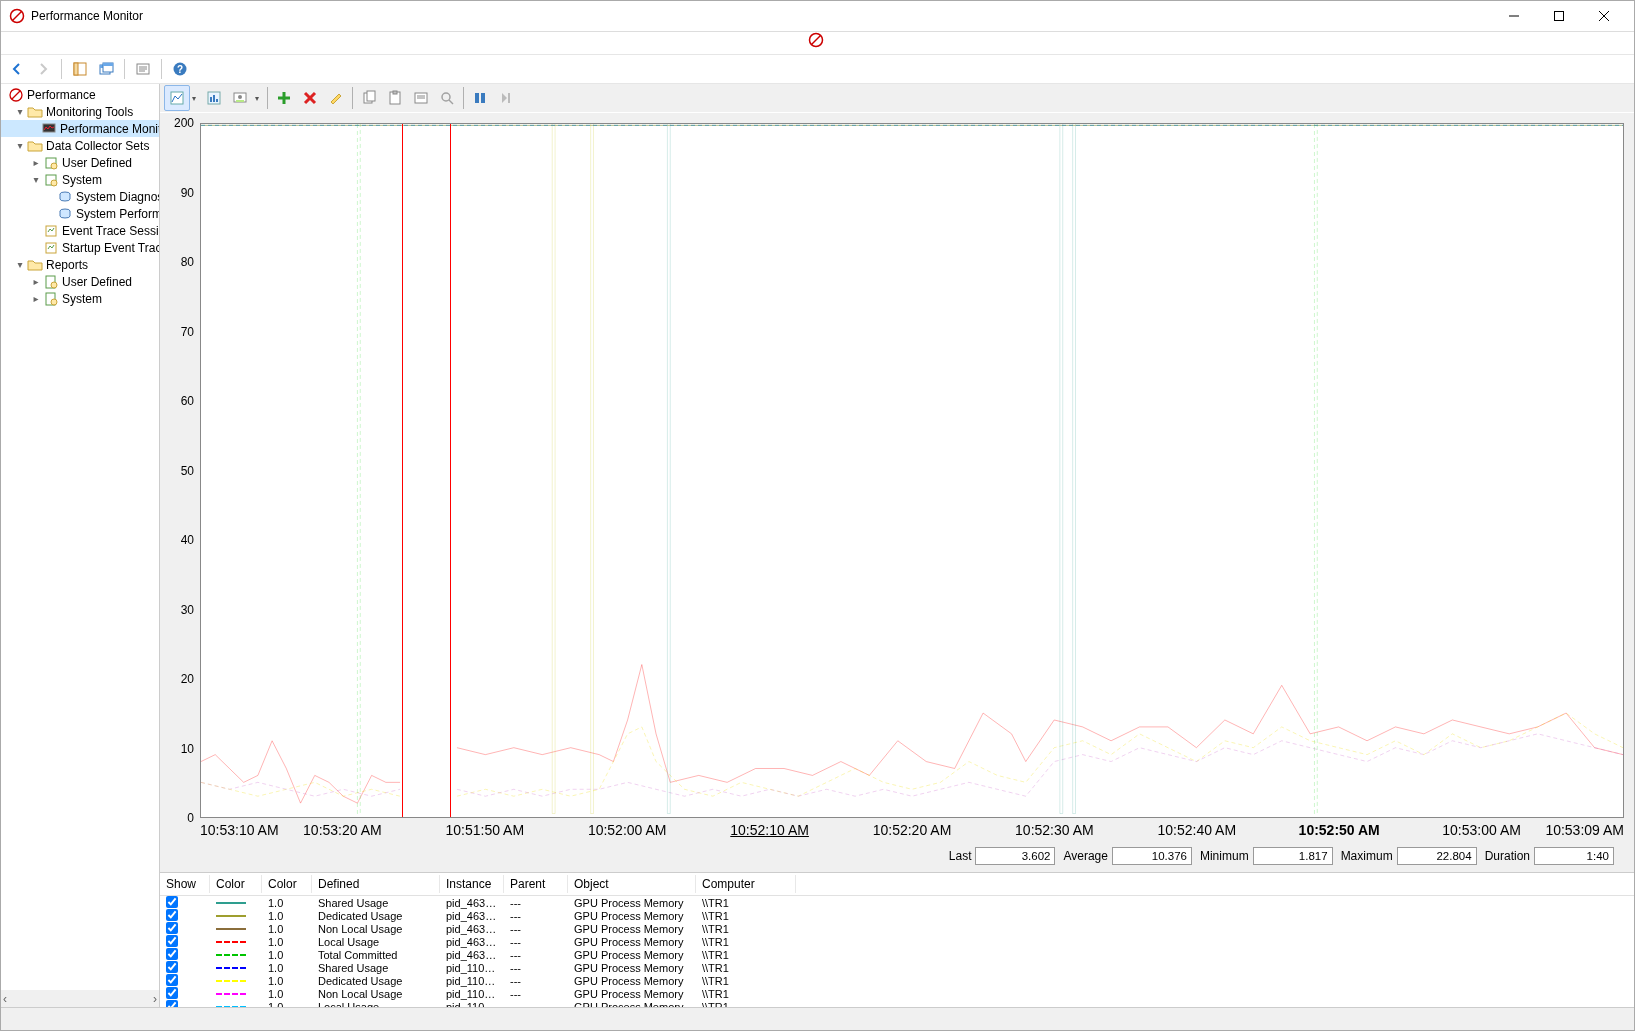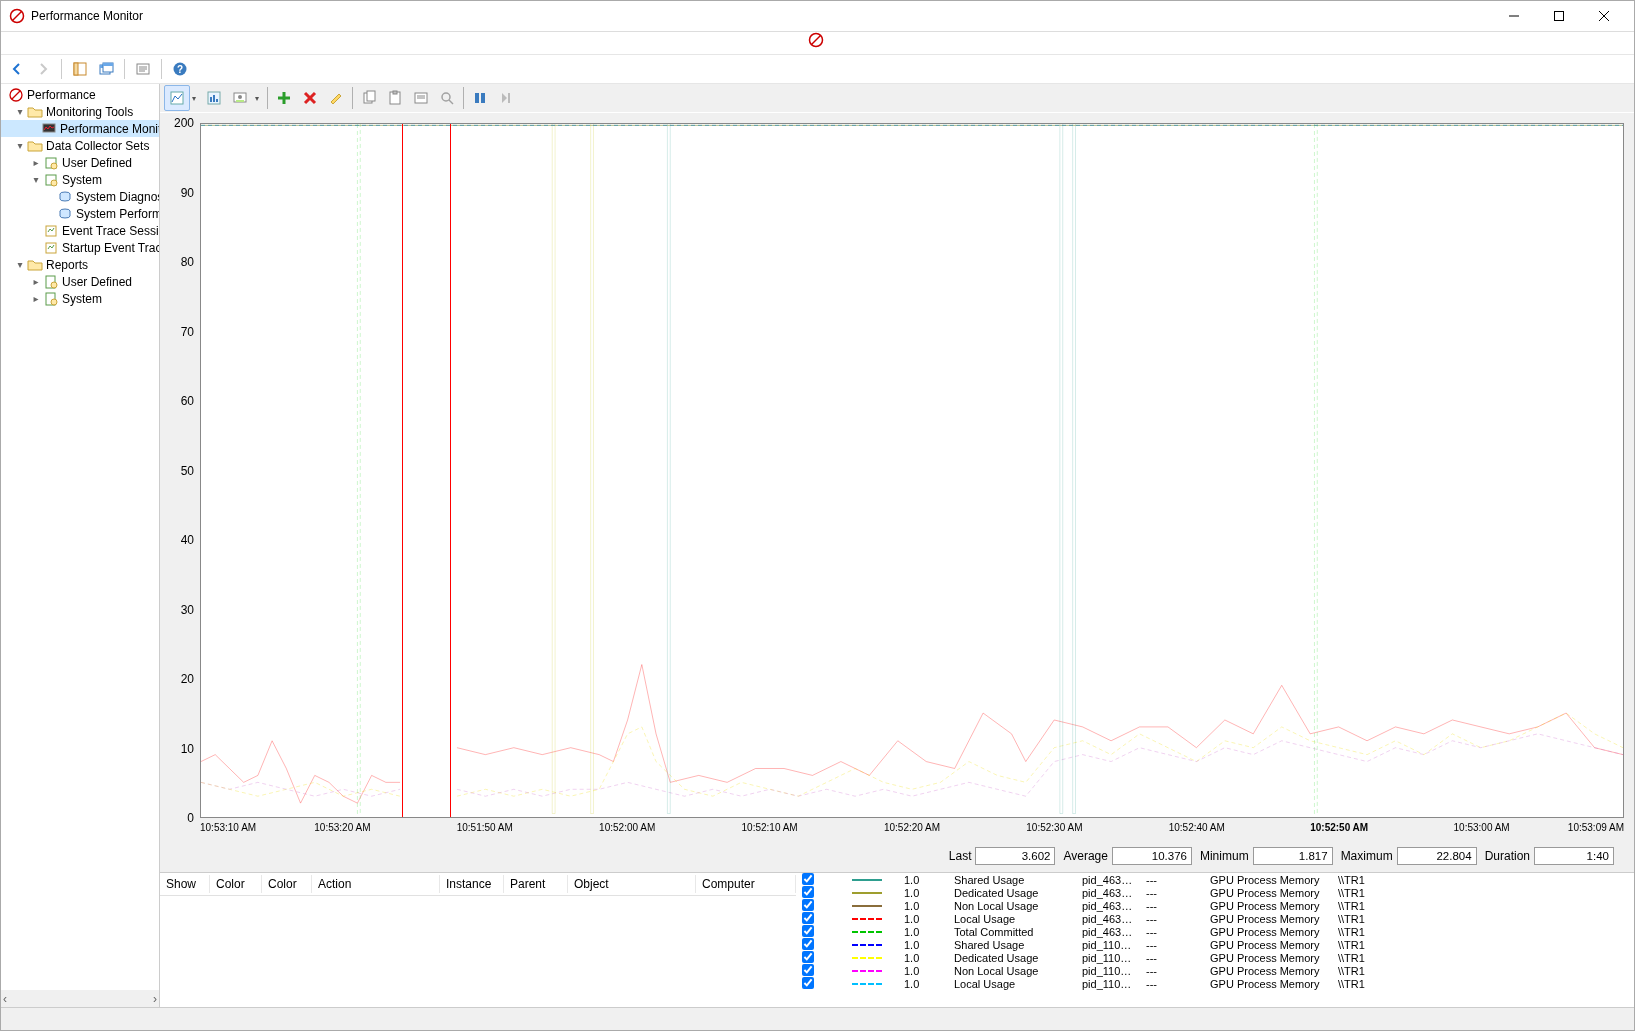--- a/index.html
+++ b/index.html
@@ -38,27 +38,27 @@
   .chart-container { flex:1; background:#f0f0f0; position:relative; padding:10px 10px 0 10px; min-height:0; display:flex; flex-direction:column; }
   .chart-row { flex:1; display:flex; min-height:0; }
   .y-labels { width:30px; position:relative; }
   .y-labels span { position:absolute; right:6px; transform:translateY(-50%); font-size:12px; }
   .plot-outer { flex:1; position:relative; }
   .plot { position:absolute; inset:0; border:1px solid #888; background:#fff; box-sizing:border-box; overflow:hidden; }
   .plot svg { position:absolute; inset:0; width:100%; height:100%; }
   .cursor-line { position:absolute; top:0; bottom:0; width:1px; background:#ff0000; z-index:5; }
   .wrap-line { position:absolute; top:0; bottom:0; width:1px; background:#ff0000; z-index:5; }
   .x-labels { height:26px; display:flex; position:relative; margin-left:30px; }
-  .x-labels span { position:absolute; top:4px; transform:translateX(-50%); font-size:10px; white-space:nowrap; }
+  .x-labels span { position:absolute; top:4px; transform:translateX(-50%); font-size:14px; white-space:nowrap; }
   
   .stats-bar { height:24px; display:flex; align-items:center; justify-content:flex-end; padding:0 10px 4px 0; gap:0; background:#f0f0f0; }
   .stats-bar .stat-label { margin-left:8px; margin-right:4px; }
   .stats-bar .stat-box { width:80px; height:18px; border:1px solid #9a9a9a; background:#fff; display:flex; align-items:center; justify-content:flex-end; padding-right:4px; font-size:11.5px; box-sizing:border-box; }
   
-  .counters { height:134px; display:flex; flex-direction:row; border-top:1px solid #ccc; background:#fff; }
+  .counters { height:134px; display:flex; flex-direction:column; border-top:1px solid #ccc; background:#fff; }
   .ct-head { display:flex; align-items:center; height:22px; border-bottom:1px solid #e1e1e1; font-size:12px; background:#fff; }
   .ct-head .col, .ct-row .col { padding:2px 6px; box-sizing:border-box; overflow:hidden; text-overflow:ellipsis; white-space:nowrap; }
   .ct-head .col { border-right:1px solid #e8e8e8; }
   .col-show { width:50px; }
   .col-color { width:52px; }
   .col-scale { width:50px; }
   .col-counter { width:128px; }
   .col-instance { width:64px; }
   .col-parent { width:64px; }
   .col-object { width:128px; }
@@ -422,21 +422,21 @@
               <div class="cursor-line" id="cursor-line" style="left: 14.1%;"></div>
               <div class="wrap-line" id="wrap-line" style="left: 17.5%;"></div>
             </div>
           </div>
         </div>
         <div class="x-labels">
             <span style="left: 0%; transform: translateX(0px);">10:53:10 AM</span>
             <span style="left: 10%;">10:53:20 AM</span>
             <span style="left: 20%;">10:51:50 AM</span>
             <span style="left: 30%;">10:52:00 AM</span>
-            <span style="left: 40%;">10:52:10 AM</span>
+            <span style="left: 40%; text-decoration: underline;">10:52:10 AM</span>
             <span style="left: 50%;">10:52:20 AM</span>
             <span style="left: 60%;">10:52:30 AM</span>
             <span style="left: 70%;">10:52:40 AM</span>
             <span style="left: 80%; font-weight: bold;">10:52:50 AM</span>
             <span style="left: 90%;">10:53:00 AM</span>
             <span style="left: 100%; transform: translateX(-100%);">10:53:09 AM</span>
           </div>
 
         <div class="stats-bar">
           <span class="stat-label">Last</span>
@@ -450,21 +450,21 @@
           <span class="stat-label">Duration</span>
           <span class="stat-box">1:40</span>
         </div>
       </div>
 
       <div class="counters">
         <div class="ct-head">
           <div class="col col-show">Show</div>
           <div class="col col-color">Color</div>
           <div class="col col-scale">Color</div>
-          <div class="col col-counter">Action</div>
+          <div class="col col-counter">Defined</div>
           <div class="col col-instance">Instance</div>
           <div class="col col-parent">Parent</div>
           <div class="col col-object">Object</div>
           <div class="col col-computer">Computer</div>
         </div>
         <div class="ct-body" id="ct-body">
             <div class="ct-row">
               <div class="col col-show"><input type="checkbox" checked="" style=""></div>
               <div class="col col-color">
                 <div class="color-swatch" style="border-top-color:#2e9e8f"></div>

